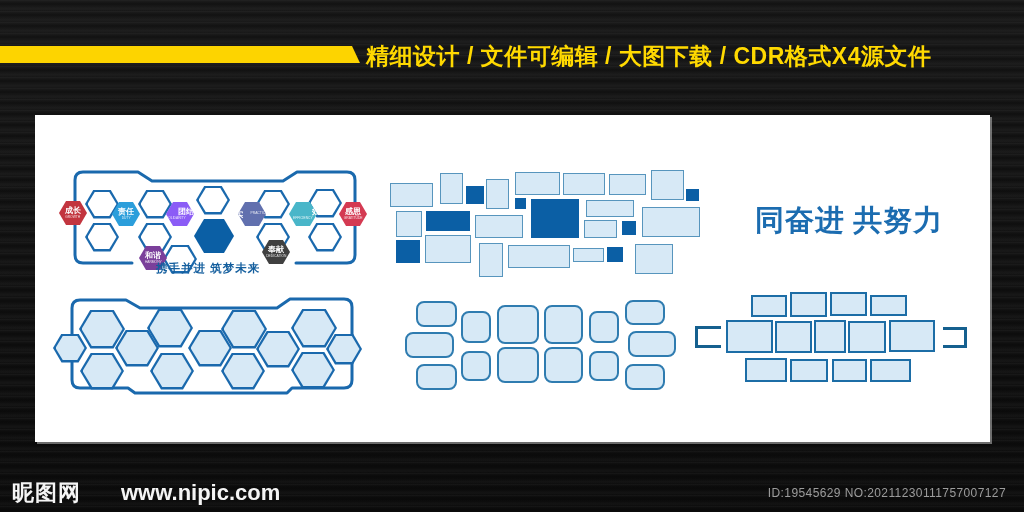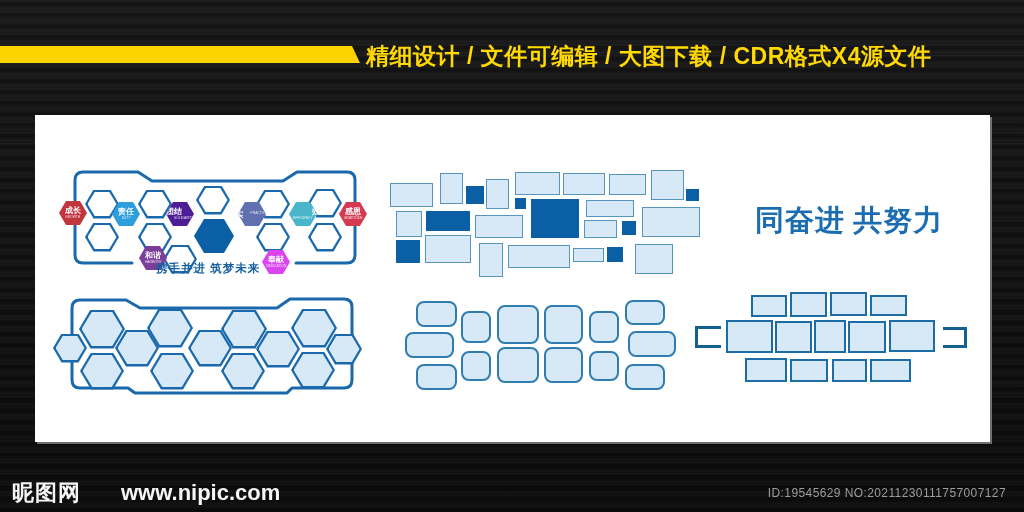--- a/index.html
+++ b/index.html
@@ -122,41 +122,41 @@
     </div>
     <div class="hex" style="left: 194px; top: 219px; width: 40px; height: 34px; background: rgb(11, 95, 165); z-index: 3;"></div>
     <div class="hex" style="left: 59px; top: 201px; width: 28px; height: 24px; background: rgb(194, 53, 63); z-index: 4; display: flex; flex-direction: column; align-items: center; justify-content: center;">
       <span style="font-size: 8px; font-weight: bold; color: rgb(255, 255, 255); line-height: 9px; white-space: nowrap;">成长</span>
       <span style="font-size: 6px; color: rgba(255, 255, 255, 0.85); line-height: 6px; white-space: nowrap; transform: scale(0.55); transform-origin: center top;">GROWTH</span>
     </div>
     <div class="hex" style="left: 112px; top: 202px; width: 28px; height: 24px; background: rgb(43, 158, 219); z-index: 4; display: flex; flex-direction: column; align-items: center; justify-content: center;">
       <span style="font-size: 8px; font-weight: bold; color: rgb(255, 255, 255); line-height: 9px; white-space: nowrap;">责任</span>
       <span style="font-size: 6px; color: rgba(255, 255, 255, 0.85); line-height: 6px; white-space: nowrap; transform: scale(0.55); transform-origin: center top;">DUTY</span>
     </div>
-    <div class="hex" style="left: 166px; top: 202px; width: 28px; height: 24px; background: #4c1d95; z-index: 4; display: flex; flex-direction: column; align-items: flex-start; justify-content: center;">
+    <div class="hex" style="left: 166px; top: 202px; width: 28px; height: 24px; background: #8b5cf6; z-index: 4; display: flex; flex-direction: column; align-items: flex-end; justify-content: center;">
       <span style="font-size: 8px; font-weight: bold; color: rgb(255, 255, 255); line-height: 9px; white-space: nowrap;">团结</span>
       <span style="font-size: 6px; color: rgba(255, 255, 255, 0.85); line-height: 6px; white-space: nowrap; transform: scale(0.55); transform-origin: center top;">SOLIDARITY</span>
     </div>
     <div class="hex" style="left: 238px; top: 202px; width: 28px; height: 24px; background: rgb(97, 112, 174); z-index: 4; display: flex; flex-direction: row; align-items: center; justify-content: center;">
       <span style="font-size: 8px; font-weight: bold; color: rgb(255, 255, 255); line-height: 9px; white-space: nowrap;">务实</span>
       <span style="font-size: 6px; color: rgba(255, 255, 255, 0.85); line-height: 6px; white-space: nowrap; transform: scale(0.55); transform-origin: center top;">PRACTICAL</span>
     </div>
     <div class="hex" style="left: 289px; top: 202px; width: 28px; height: 24px; background: rgb(73, 182, 201); z-index: 4; display: flex; flex-direction: column; align-items: center; justify-content: center;">
       <span style="font-size: 8px; font-weight: bold; color: rgb(255, 255, 255); line-height: 9px; white-space: nowrap; margin-left: 34px;">效率</span>
       <span style="font-size: 6px; color: rgba(255, 255, 255, 0.85); line-height: 6px; white-space: nowrap; transform: scale(0.55); transform-origin: center top;">EFFICIENCY</span>
     </div>
     <div class="hex" style="left: 339px; top: 202px; width: 28px; height: 24px; background: rgb(212, 58, 82); z-index: 4; display: flex; flex-direction: column; align-items: center; justify-content: center;">
       <span style="font-size: 8px; font-weight: bold; color: rgb(255, 255, 255); line-height: 9px; white-space: nowrap;">感恩</span>
       <span style="font-size: 6px; color: rgba(255, 255, 255, 0.85); line-height: 6px; white-space: nowrap; transform: scale(0.55); transform-origin: center top;">GRATITUDE</span>
     </div>
     <div class="hex" style="left: 139px; top: 246px; width: 28px; height: 24px; background: rgb(123, 63, 155); z-index: 4; display: flex; flex-direction: column; align-items: center; justify-content: center;">
       <span style="font-size: 8px; font-weight: bold; color: rgb(255, 255, 255); line-height: 9px; white-space: nowrap;">和谐</span>
       <span style="font-size: 6px; color: rgba(255, 255, 255, 0.85); line-height: 6px; white-space: nowrap; transform: scale(0.55); transform-origin: center top;">HARMONY</span>
     </div>
-    <div class="hex" style="left: 262px; top: 250px; width: 28px; height: 24px; background: #d946ef; z-index: 4; display: flex; flex-direction: column; align-items: center; justify-content: center;">
+    <div class="hex" style="left: 262px; top: 240px; width: 28px; height: 24px; background: #404040; z-index: 4; display: flex; flex-direction: column; align-items: center; justify-content: center;">
       <span style="font-size: 8px; font-weight: bold; color: rgb(255, 255, 255); line-height: 9px; white-space: nowrap;">奉献</span>
       <span style="font-size: 6px; color: rgba(255, 255, 255, 0.85); line-height: 6px; white-space: nowrap; transform: scale(0.55); transform-origin: center top;">DEDICATION</span>
     </div>
     <div class="rect" style="left: 390px; top: 183px; width: 43px; height: 24px; background: rgb(215, 233, 246); border: 1.5px solid rgb(87, 149, 189);"></div>
     <div class="rect" style="left: 440px; top: 173px; width: 23px; height: 31px; background: rgb(215, 233, 246); border: 1.5px solid rgb(87, 149, 189);"></div>
     <div class="rect" style="left: 466px; top: 186px; width: 18px; height: 18px; background: rgb(11, 95, 165);"></div>
     <div class="rect" style="left: 486px; top: 179px; width: 23px; height: 30px; background: rgb(215, 233, 246); border: 1.5px solid rgb(87, 149, 189);"></div>
     <div class="rect" style="left: 515px; top: 172px; width: 45px; height: 23px; background: rgb(215, 233, 246); border: 1.5px solid rgb(87, 149, 189);"></div>
     <div class="rect" style="left: 563px; top: 173px; width: 42px; height: 22px; background: rgb(215, 233, 246); border: 1.5px solid rgb(87, 149, 189);"></div>
     <div class="rect" style="left: 609px; top: 174px; width: 37px; height: 21px; background: rgb(215, 233, 246); border: 1.5px solid rgb(87, 149, 189);"></div>

